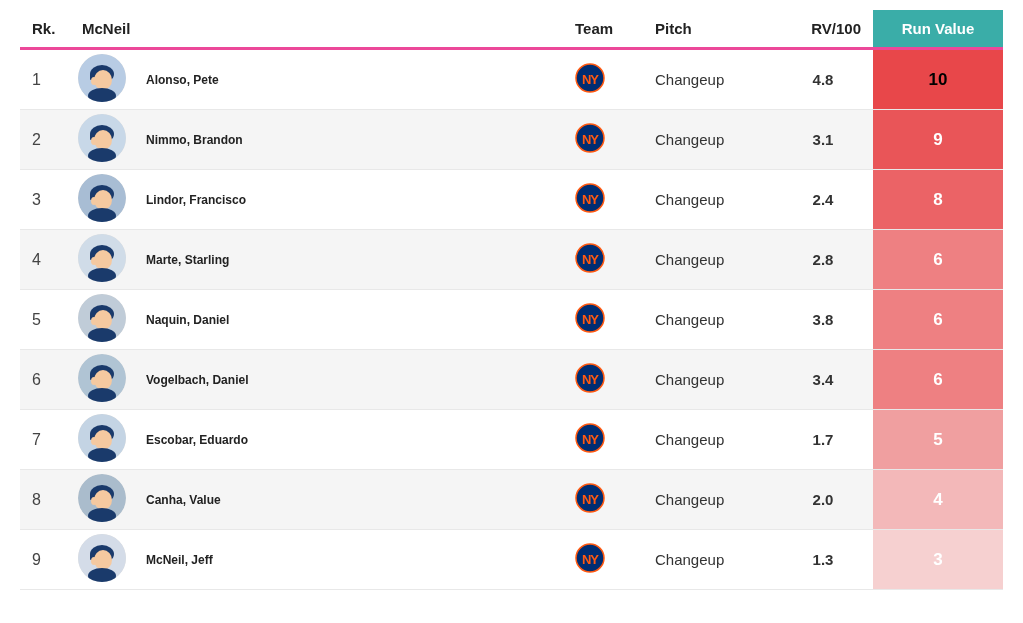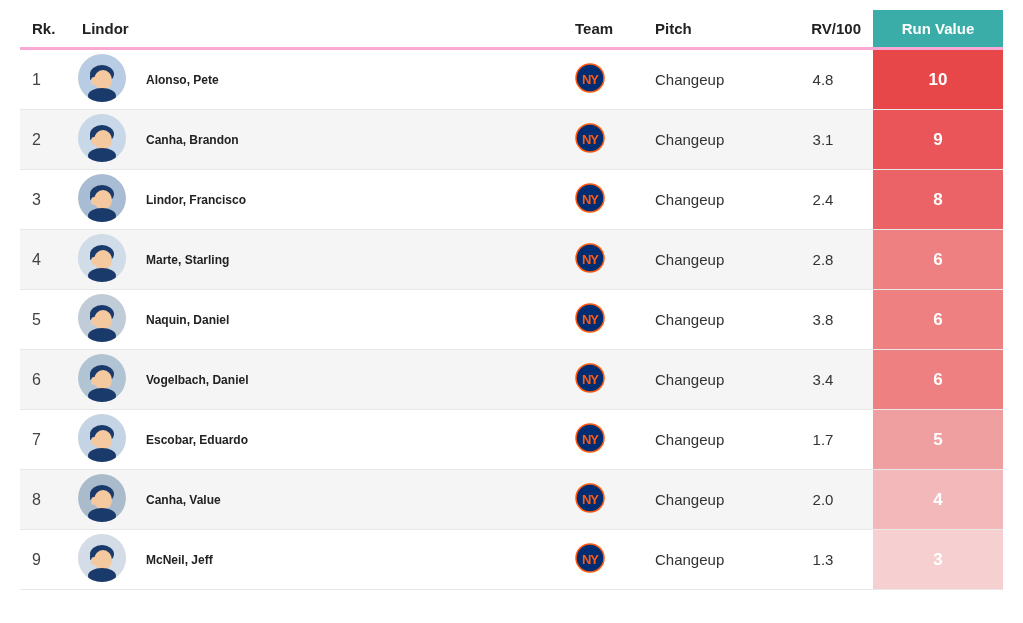--- a/index.html
+++ b/index.html
@@ -15,21 +15,21 @@
     }
     .table-container {
       width: 100%;
       border-collapse: collapse;
     }
     table {
       width: 100%;
       border-collapse: collapse;
     }
     thead tr {
-      border-bottom: 3px solid #f9a8d4;
+      border-bottom: 3px solid #ec4899;
     }
     th {
       padding: 10px 12px;
       text-align: left;
       font-size: 15px;
       font-weight: 700;
       color: #222;
       background: #fff;
     }
     th.run-value-header {
@@ -75,21 +75,21 @@
     }
     td.team-cell {
       text-align: left;
       width: 80px;
     }
     td.pitch-cell {
       width: 130px;
     }
     td.rv100-cell {
       text-align: center;
-      font-weight: 400;
+      font-weight: 700;
       width: 100px;
     }
     td.run-value-cell {
       text-align: center;
       font-weight: 700;
       font-size: 17px;
       width: 130px;
     }
     .avatar {
       width: 48px;
@@ -112,21 +112,21 @@
     }
   </style>
 </head>
 <body>
 
 <div class="table-container">
   <table>
     <thead>
       <tr>
         <th>Rk.</th>
-        <th colspan="2">Lindor</th>
+        <th colspan="2">McNeil</th>
         <th>Team</th>
         <th>Pitch</th>
         <th class="rv100-header">RV/100</th>
         <th class="run-value-header">Run Value</th>
       </tr>
     </thead>
     <tbody id="table-body">
     <tr>
           <td class="rank">1</td>
           <td class="player-photo">
@@ -147,41 +147,41 @@
   </td>
           <td class="player-name">Alonso, Pete</td>
           <td class="team-cell">
     <svg class="mets-logo" viewBox="0 0 30 30" xmlns="http://www.w3.org/2000/svg">
       <circle cx="15" cy="15" r="14" fill="#002d72" stroke="#ff5910" stroke-width="1.5"></circle>
       <text x="15" y="21" text-anchor="middle" font-size="13" font-weight="900" font-family="Arial" fill="#ff5910" letter-spacing="-1">NY</text>
     </svg>
   </td>
           <td class="pitch-cell">Changeup</td>
           <td class="rv100-cell">4.8</td>
-          <td class="run-value-cell" style="background-color: rgb(232, 71, 74); color: #ffffff;">10</td>
+          <td class="run-value-cell" style="background-color: rgb(232, 71, 74); color: #000000;">10</td>
         </tr>
         <tr>
           <td class="rank">2</td>
           <td class="player-photo">
     <div class="avatar">
       <svg class="avatar-svg" viewBox="0 0 48 48" xmlns="http://www.w3.org/2000/svg">
         <circle cx="24" cy="24" r="24" fill="#c8d8e8"></circle>
 
         <ellipse cx="24" cy="20" rx="12" ry="9" fill="#1a3a6b"></ellipse>
         <rect x="12" y="20" width="5" height="6" rx="1" fill="#1a3a6b"></rect>
 
         <ellipse cx="25" cy="26" rx="9" ry="10" fill="#f5c9a0"></ellipse>
 
         <ellipse cx="24" cy="42" rx="14" ry="8" fill="#1a3a6b"></ellipse>
 
         <ellipse cx="16" cy="27" rx="3" ry="4" fill="#f5c9a0"></ellipse>
       </svg>
     </div>
   </td>
-          <td class="player-name">Canha, Brandon</td>
+          <td class="player-name">Nimmo, Brandon</td>
           <td class="team-cell">
     <svg class="mets-logo" viewBox="0 0 30 30" xmlns="http://www.w3.org/2000/svg">
       <circle cx="15" cy="15" r="14" fill="#002d72" stroke="#ff5910" stroke-width="1.5"></circle>
       <text x="15" y="21" text-anchor="middle" font-size="13" font-weight="900" font-family="Arial" fill="#ff5910" letter-spacing="-1">NY</text>
     </svg>
   </td>
           <td class="pitch-cell">Changeup</td>
           <td class="rv100-cell">3.1</td>
           <td class="run-value-cell" style="background-color: rgb(233, 85, 88); color: rgb(255, 255, 255);">9</td>
         </tr>

